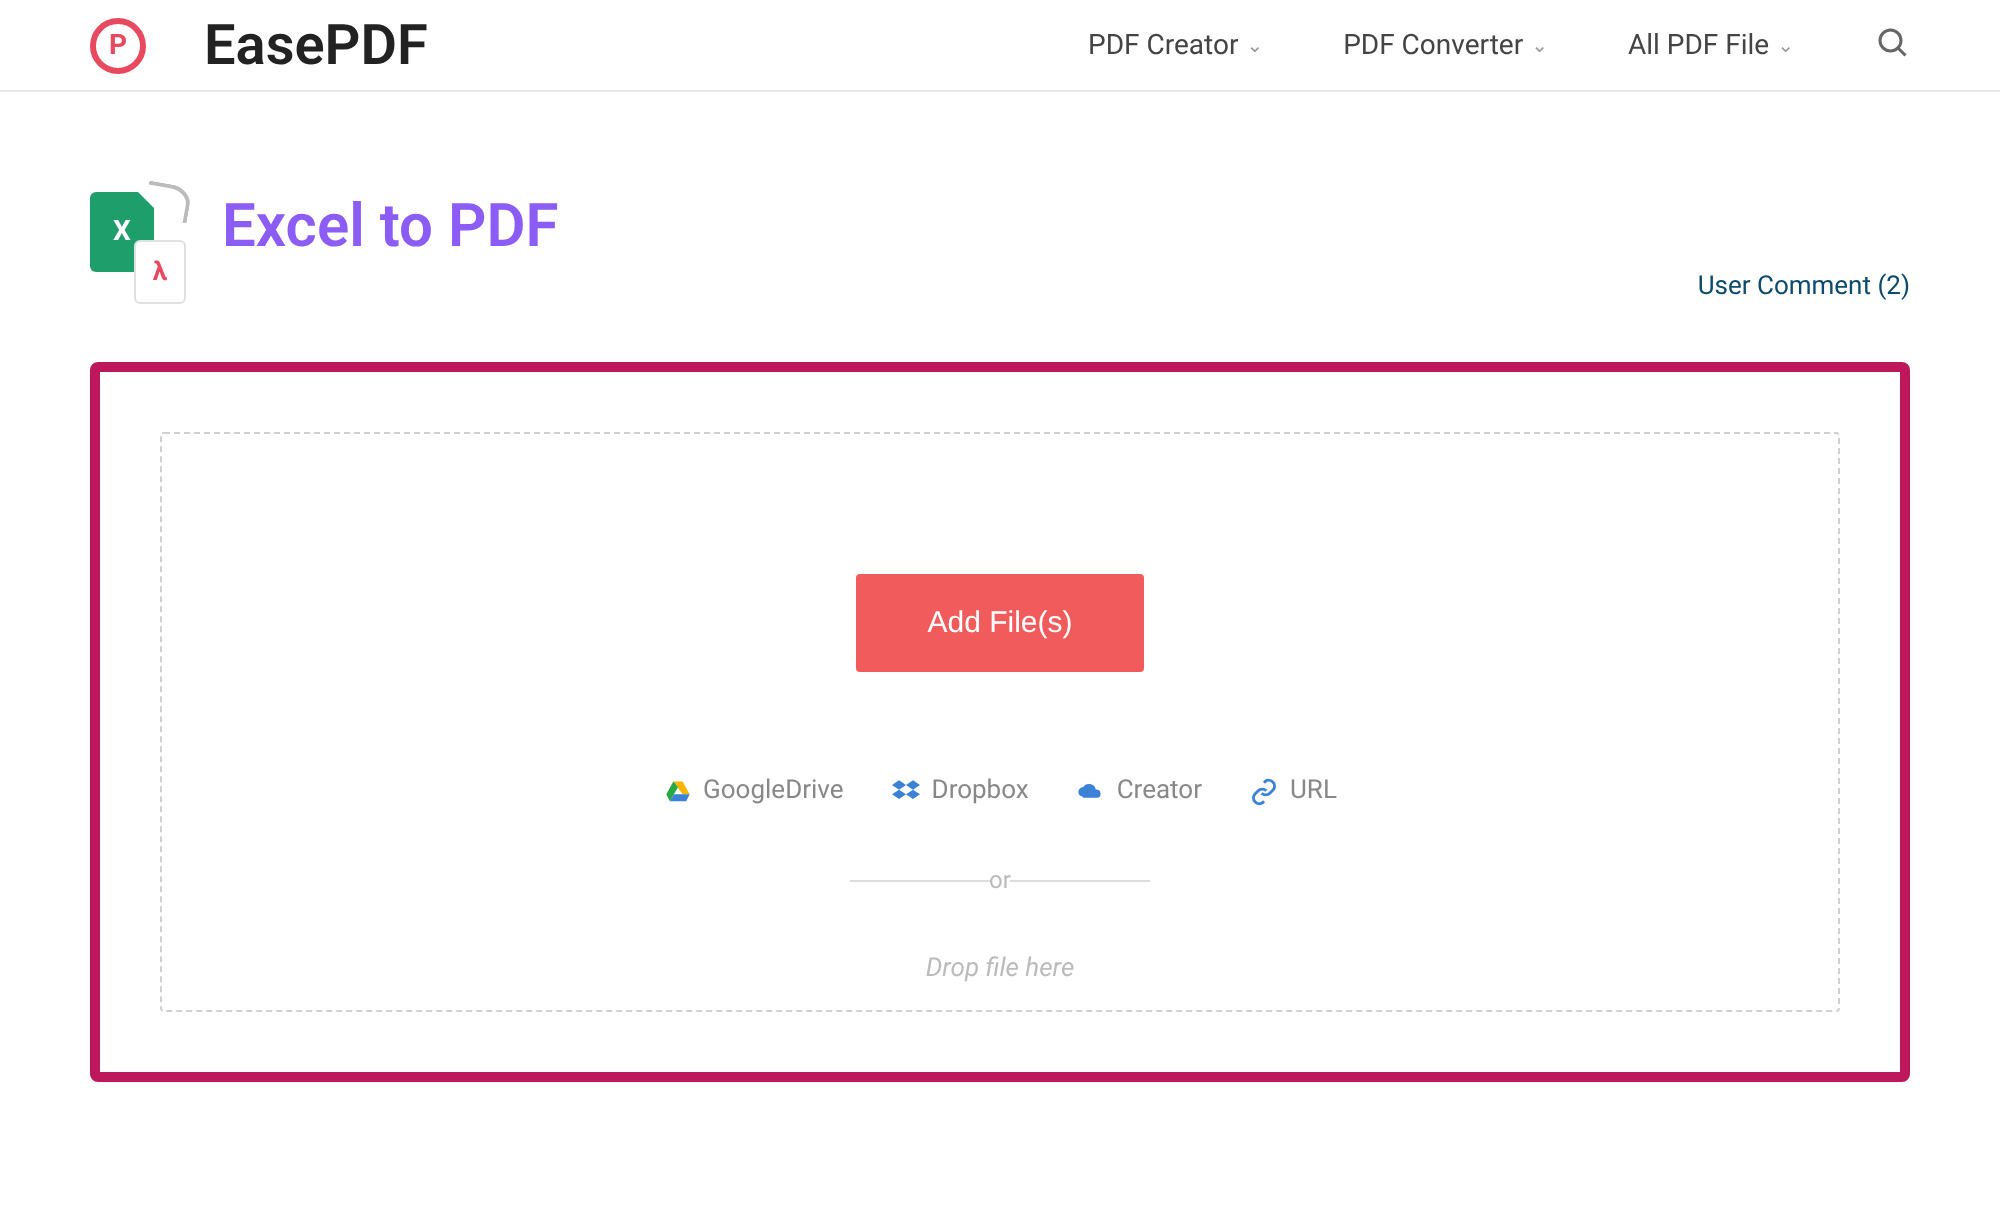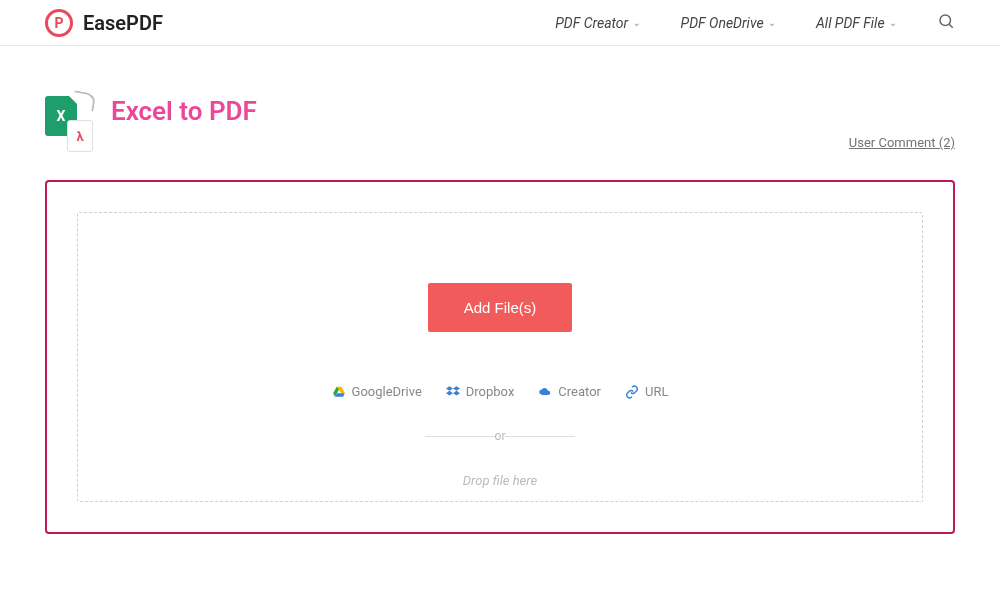--- a/index.html
+++ b/index.html
@@ -36,37 +36,37 @@
       align-items: center;
       justify-content: center;
       position: relative;
     }
     .logo-inner {
       font-weight: bold;
       color: #e8495f;
       font-size: 14px;
     }
     .brand-name {
-      font-size: 20px;
+      font-size: 28px;
       font-weight: 600;
       color: #222;
+      margin-left: 19px;
     }
     .header-right {
       display: flex;
       align-items: center;
       gap: 40px;
     }
     .nav-item {
       display: flex;
       align-items: center;
       gap: 4px;
       font-size: 14px;
       color: #444;
       cursor: pointer;
-      font-style: italic;
     }
     .chevron {
       font-size: 10px;
       color: #999;
     }
     .search-icon svg {
       width: 18px;
       height: 18px;
       stroke: #666;
     }
@@ -135,40 +135,39 @@
       height: 18px;
       border-top: 2px solid #bbb;
       border-right: 2px solid #bbb;
       border-radius: 0 50% 0 0;
       transform: rotate(10deg);
     }
     .title-block {
       flex: 1;
     }
     .page-title {
-      font-size: 26px;
+      font-size: 30px;
       font-weight: 600;
-      color: #ec4899;
+      color: #8b5cf6;
       margin-bottom: 22px;
     }
     .page-subtitle {
       font-size: 14px;
       color: #888;
     }
     .user-comment {
       position: absolute;
       right: 0;
       bottom: 2px;
       font-size: 13px;
-      color: #737373;
-      text-decoration: underline;
+      color: #0c4a6e;
       cursor: pointer;
     }
     .upload-card {
-      border: 2px solid #be185d;
+      border: 5px solid #be185d;
       border-radius: 4px;
       padding: 30px;
     }
     .dropzone {
       border: 1px dashed #d0d0d0;
       border-radius: 2px;
       min-height: 290px;
       display: flex;
       flex-direction: column;
       align-items: center;
@@ -234,21 +233,21 @@
       <span class="logo-inner">P</span>
     </div>
     <span class="brand-name">EasePDF</span>
   </div>
   <div class="header-right">
     <div class="nav-item">
       <span>PDF Creator</span>
       <span class="chevron">⌄</span>
     </div>
     <div class="nav-item">
-      <span>PDF OneDrive</span>
+      <span>PDF Converter</span>
       <span class="chevron">⌄</span>
     </div>
     <div class="nav-item">
       <span>All PDF File</span>
       <span class="chevron">⌄</span>
     </div>
     <div class="search-icon">
       <svg viewBox="0 0 24 24" fill="none" stroke-width="2">
           <circle cx="11" cy="11" r="7"></circle>
           <line x1="21" y1="21" x2="16" y2="16"></line>

